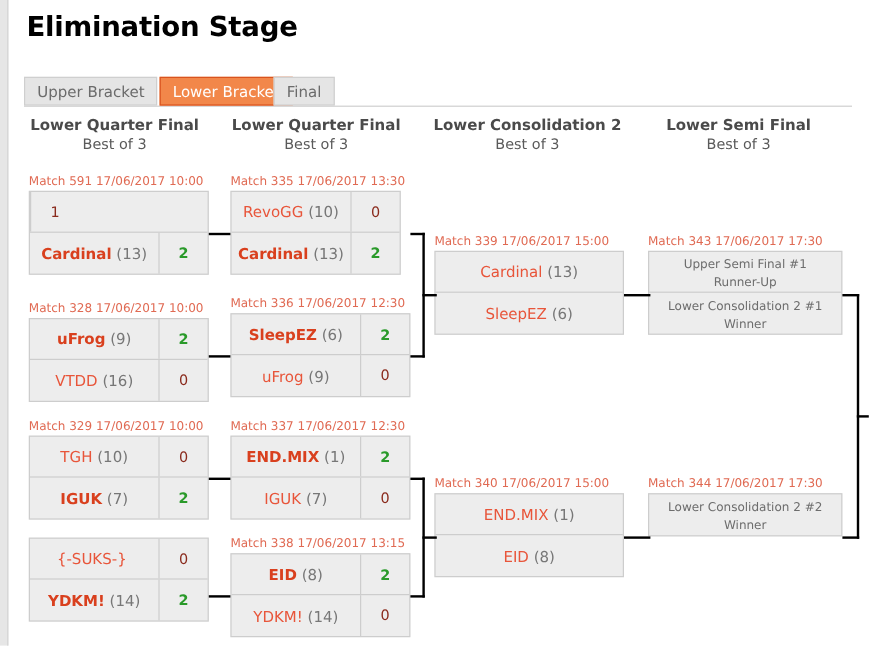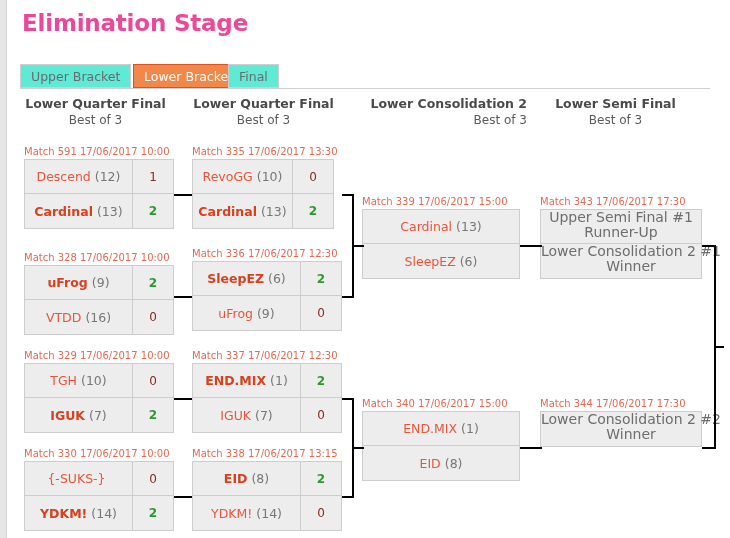--- a/index.html
+++ b/index.html
@@ -18,41 +18,41 @@
     position: absolute; left: 0; top: 0;
     width: 6px; height: 538px;
     background: #e6e6e6;
     border-right: 1px solid #d4d4d4;
   }
   #page-title {
     position: absolute;
     left: 22px; top: 10px;
     font-size: 23px;
     font-weight: bold;
-    color: #ec4899;
+    color: #000000;
     letter-spacing: -0.2px;
   }
   
   #tabbar {
     position: absolute;
     left: 20px; top: 64px;
     width: 690px; height: 25px;
     border-bottom: 1px solid #cfcfcf;
     box-sizing: border-box;
   }
   .tab {
     position: absolute;
     top: 0;
     height: 24px;
     line-height: 23px;
     padding: 0 10px;
     font-size: 12.5px;
     box-sizing: border-box;
     border: 1px solid #cfcfcf;
-    background: #5eead4;
+    background: #e5e5e5;
     color: #6b6b6b;
     white-space: nowrap;
   }
   .tab.active {
     background: #f2874a;
     border-color: #d9531e;
     color: #ffffff;
   }
   
   .round-head {
@@ -113,22 +113,22 @@
     font-size: 12px;
     color: #8a2a1c;
   }
   .score.win { color: #2a9a2a; font-weight: bold; }
   
   .ph {
     flex: 1 1 auto;
     display: flex;
     flex-direction: column;
     align-items: center;
-    justify-content: flex-start;
-    font-size: 14px;
+    justify-content: flex-end;
+    font-size: 10px;
     color: #6d6d6d;
     line-height: 15px;
     white-space: nowrap;
   }
   
   .conn {
     position: absolute;
     background: #000;
   }
   .conn.h { height: 2px; }
@@ -148,37 +148,33 @@
 </div>
 
 <div class="round-head" style="left:8px;  top:96px;">
   <div class="rname">Lower Quarter Final</div>
   <div class="rsub">Best of 3</div>
 </div>
 <div class="round-head" style="left:176px; top:96px;">
   <div class="rname">Lower Quarter Final</div>
   <div class="rsub">Best of 3</div>
 </div>
-<div class="round-head" style="left:352px; top:96px;text-align:right;">
+<div class="round-head" style="left:352px; top:96px;">
   <div class="rname">Lower Consolidation 2</div>
   <div class="rsub">Best of 3</div>
 </div>
 <div class="round-head" style="left:528px; top:96px;">
   <div class="rname">Lower Semi Final</div>
   <div class="rsub">Best of 3</div>
 </div>
 
 <div class="match" style="left:24px; top:146px; width:150px;">
   <div class="mlabel">Match 591 17/06/2017 10:00</div>
   <div class="mbox">
     <div class="row top">
-      <div class="team">
-          <span>Descend</span>
-          <span class="seed">(12)</span>
-        </div>
       <div class="score">1</div>
     </div>
     <div class="row">
       <div class="team win">
           <span>Cardinal</span>
           <span class="seed">(13)</span>
         </div>
       <div class="score win">2</div>
     </div>
   </div>
@@ -218,21 +214,20 @@
       <div class="team win">
           <span>IGUK</span>
           <span class="seed">(7)</span>
         </div>
       <div class="score win">2</div>
     </div>
   </div>
 </div>
 
 <div class="match" style="left:24px; top:448px; width:150px;">
-  <div class="mlabel">Match 330 17/06/2017 10:00</div>
   <div class="mbox">
     <div class="row top">
       <div class="team">
           <span>{-SUKS-}</span>
           <span class="seed"></span>
         </div>
       <div class="score">0</div>
     </div>
     <div class="row">
       <div class="team win">

